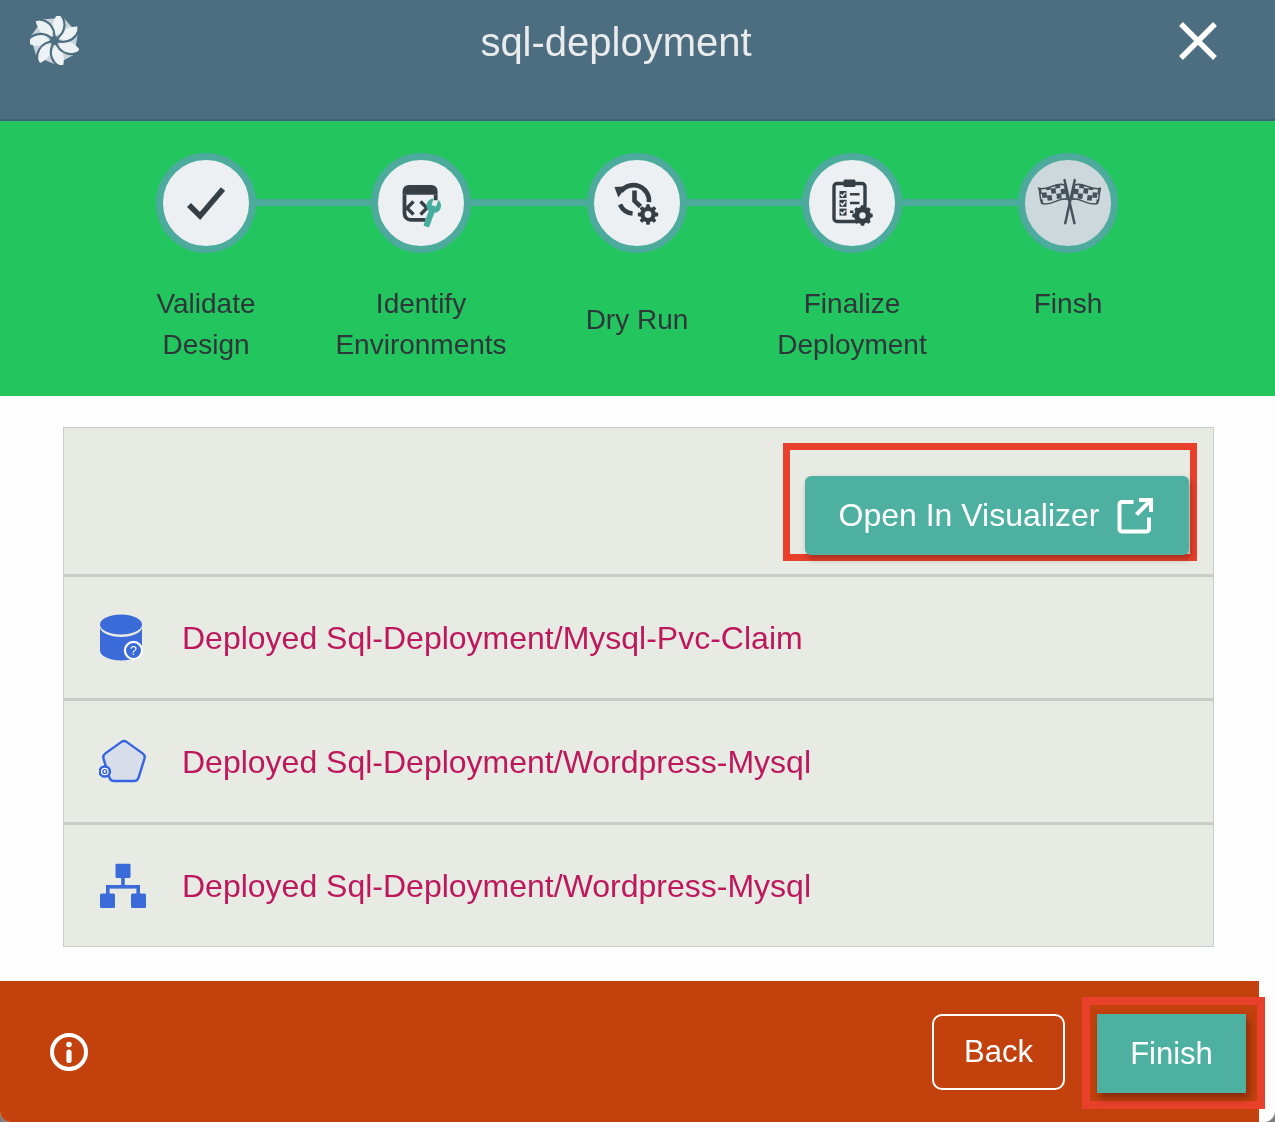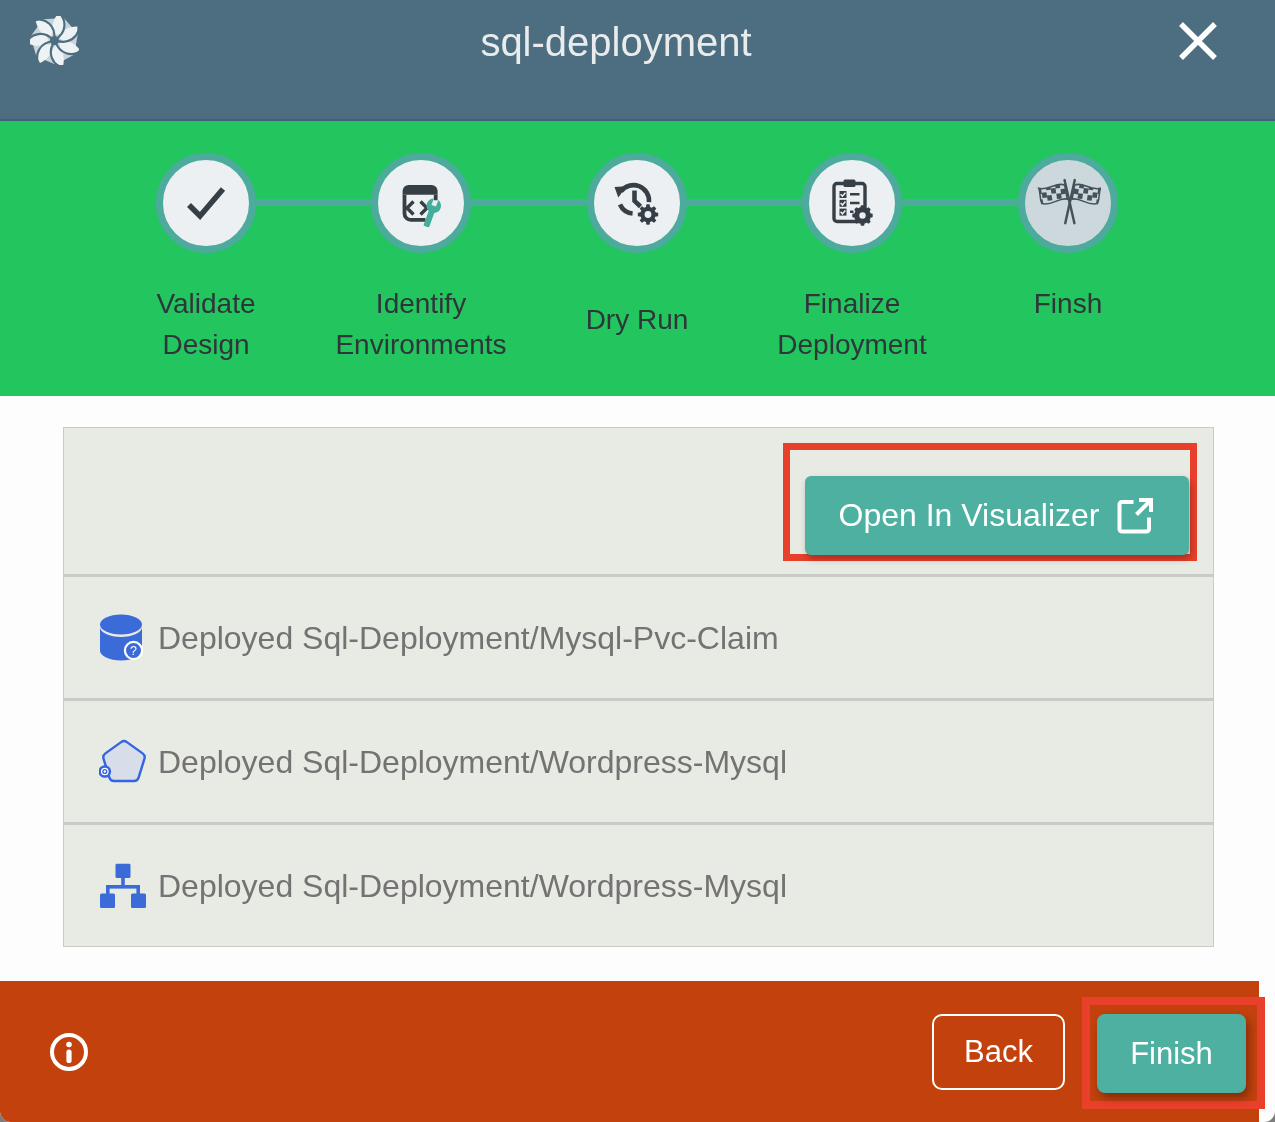--- a/index.html
+++ b/index.html
@@ -14,29 +14,29 @@
   .conn { position:absolute; top:78px; height:7px; background:#4cab9c; }
   .circ { position:absolute; top:32px; width:100px; height:100px; border-radius:50%; border:7px solid #4cab9c; background:#edf0f2; display:flex; align-items:center; justify-content:center; }
   .circ.done { background:#cdd8dc; }
   .slabel { position:absolute; top:162px; width:260px; text-align:center; font-size:28px; line-height:41px; color:#2f363a; }
   .main { position:absolute; left:0; top:396px; width:1275px; height:585px; background:#fdfdfe; }
   .rows { position:absolute; left:63px; top:31px; width:1151px; border:1px solid #c9ccc6; background:#e8eae4; }
   .row { position:relative; background:#e8eae4; }
   .row + .row { border-top:3px solid #c9ccc6; }
   .r1 { height:146px; }
   .r2 { height:124px; }
-  .rtext { position:absolute; left:94px; top:50%; transform:translateY(-50%); font-size:32px; color:#737373; }
+  .rtext { position:absolute; left:118px; top:50%; transform:translateY(-50%); font-size:32px; color:#be185d; }
   .r1 .rtext { left:30px; color:#4a4a4a; }
   .ricon { position:absolute; left:35px; top:50%; transform:translateY(-50%); }
   .redbox1 { position:absolute; left:719px; top:15px; width:414px; height:118px; border:7px solid #e8402b; }
   .vizbtn { position:absolute; left:15px; top:13px; width:384px; height:79px; background:#4db0a1; border-radius:6px; box-shadow:2px 4px 7px rgba(0,0,0,0.28); color:#fff; font-size:32px; display:flex; align-items:center; justify-content:center; gap:16px;margin-top:13px; }
   .ftr { position:absolute; left:0; top:981px; width:1259px; height:141px; background:#c2410c; }
   .backbtn { position:absolute; left:932px; top:33px; width:133px; height:76px; border:2px solid #fff; border-radius:10px; color:#fff; font-size:31px; display:flex; align-items:center; justify-content:center; }
   .redbox2 { position:absolute; left:1082px; top:16px; width:183px; height:112px; border:8px solid #e8402b; }
-  .finbtn { position:absolute; left:7px; top:9px; width:149px; height:79px; background:#4db0a1; border-radius:8px; box-shadow:3px 5px 8px rgba(0,0,0,0.33); color:#fff; font-size:31px; display:flex; align-items:center; justify-content:center; }
+  .finbtn { position:absolute; left:7px; top:9px; width:149px; height:79px; background:#4db0a1; border-radius:0; box-shadow:3px 5px 8px rgba(0,0,0,0.33); color:#fff; font-size:31px; display:flex; align-items:center; justify-content:center; }
   .infoicon { position:absolute; left:48px; top:50px; }
 </style>
 </head>
 <body>
 <div class="dialog">
 
   <div class="hdr">
     <svg class="logo" width="49" height="49" viewBox="-26 -26 52 52">
       <g id="lg">
           <path d="M0.46 -5.5 L10.1 -23.5 L21.6 -10.6 L6.4 -0.9 Z" fill="#c9d4da" transform="rotate(0)"></path>

